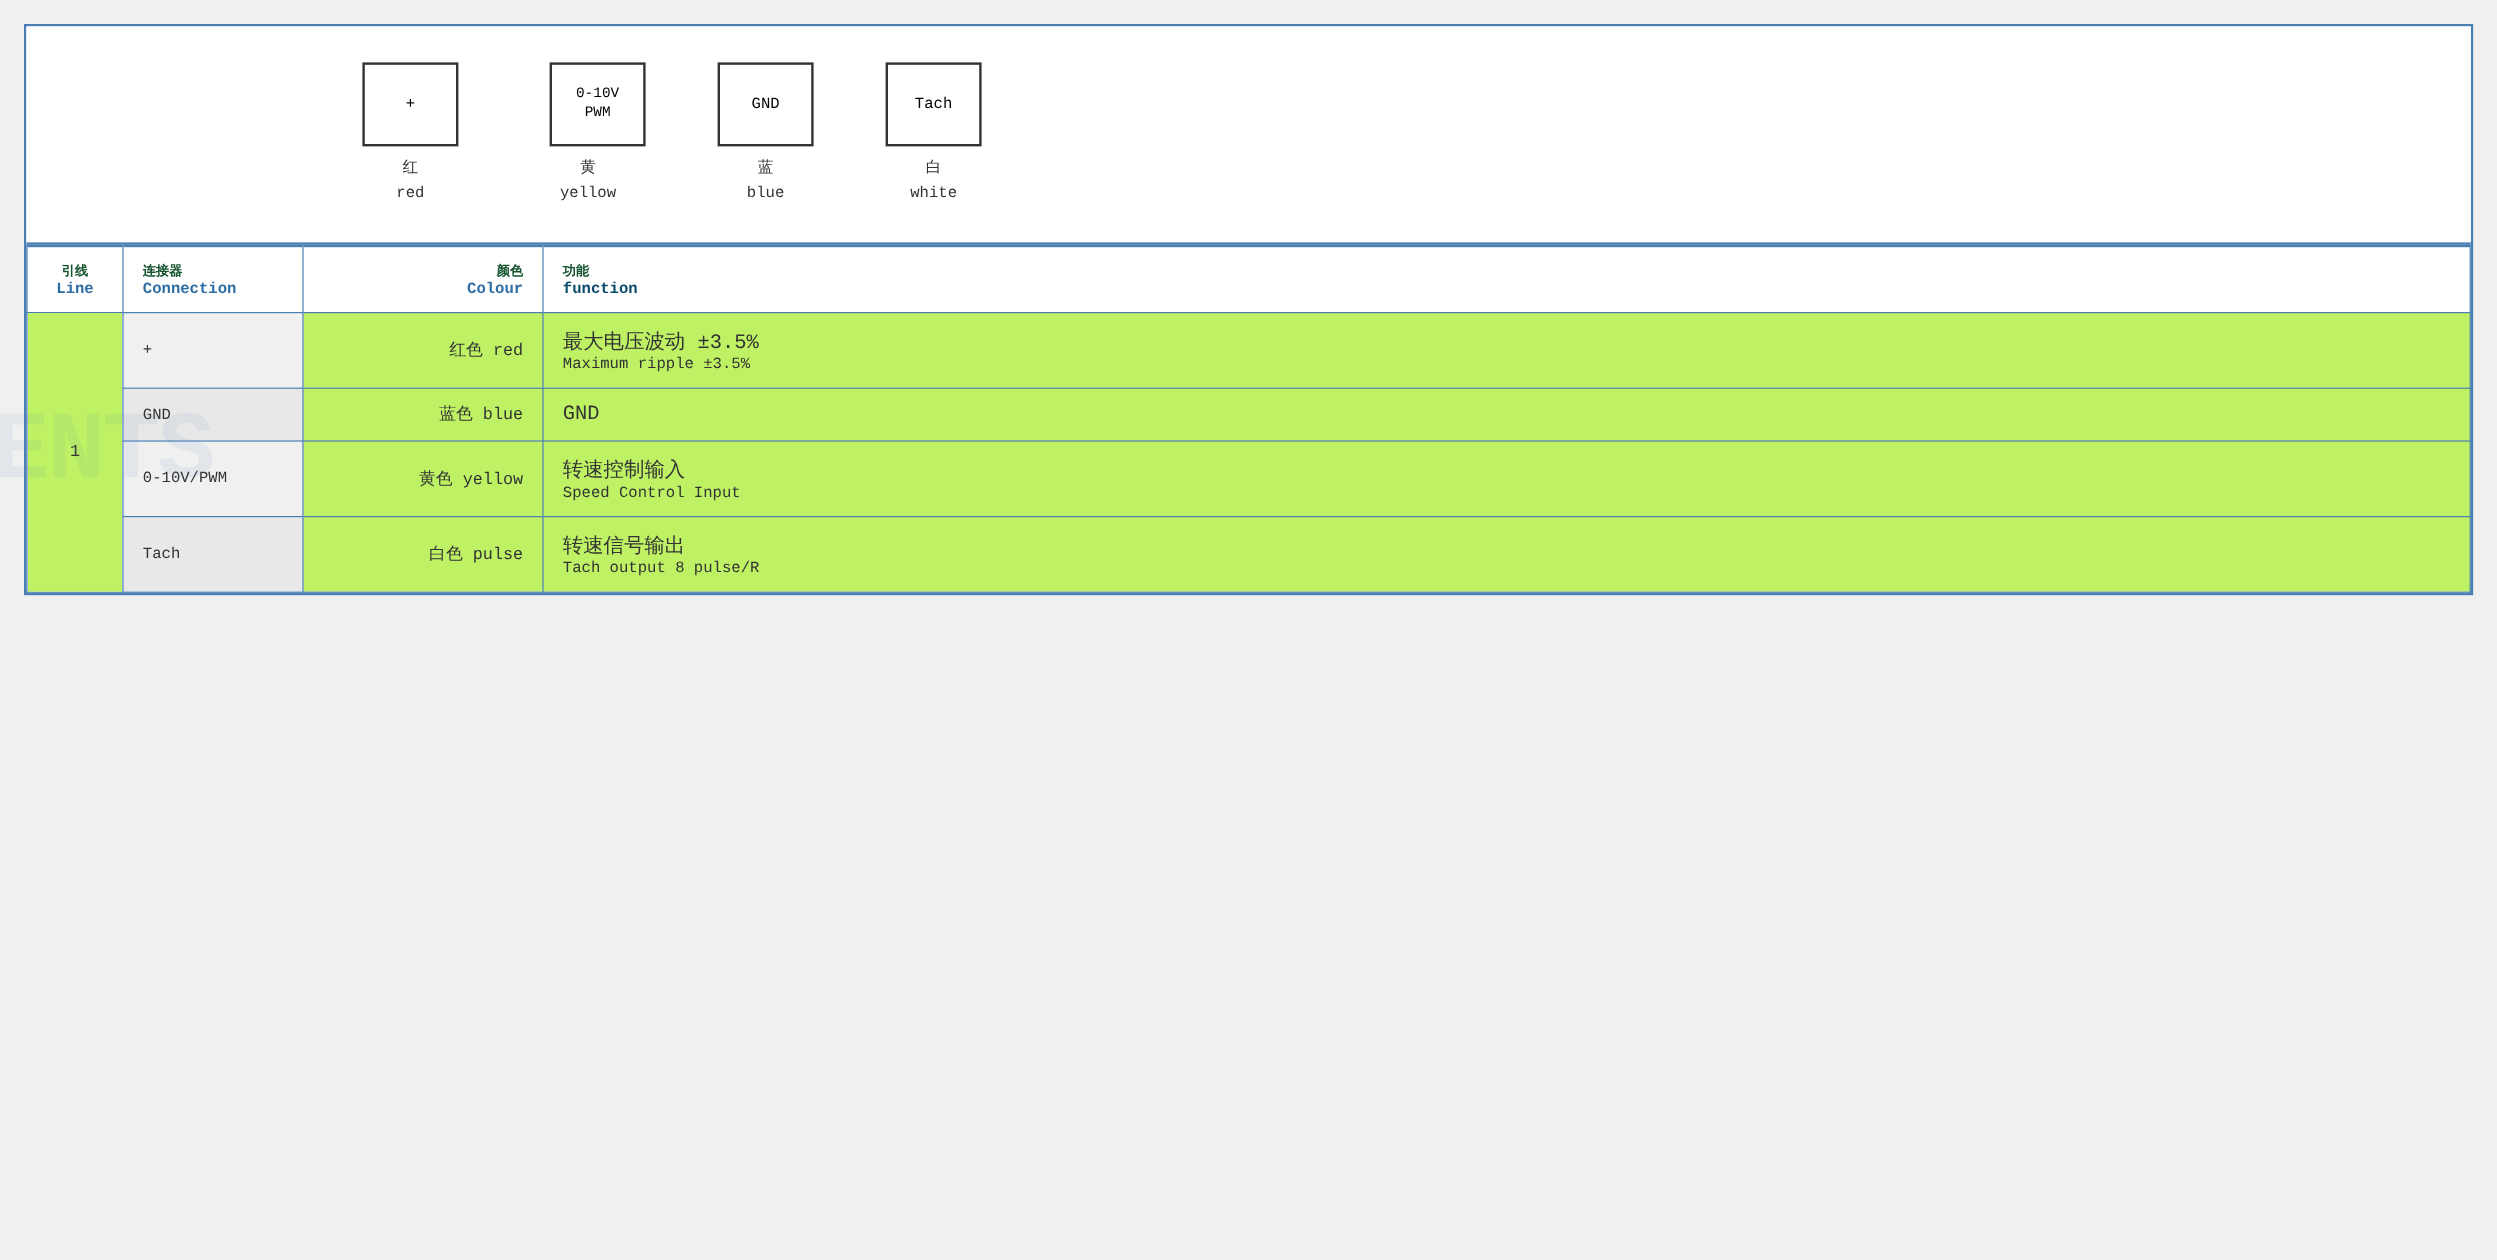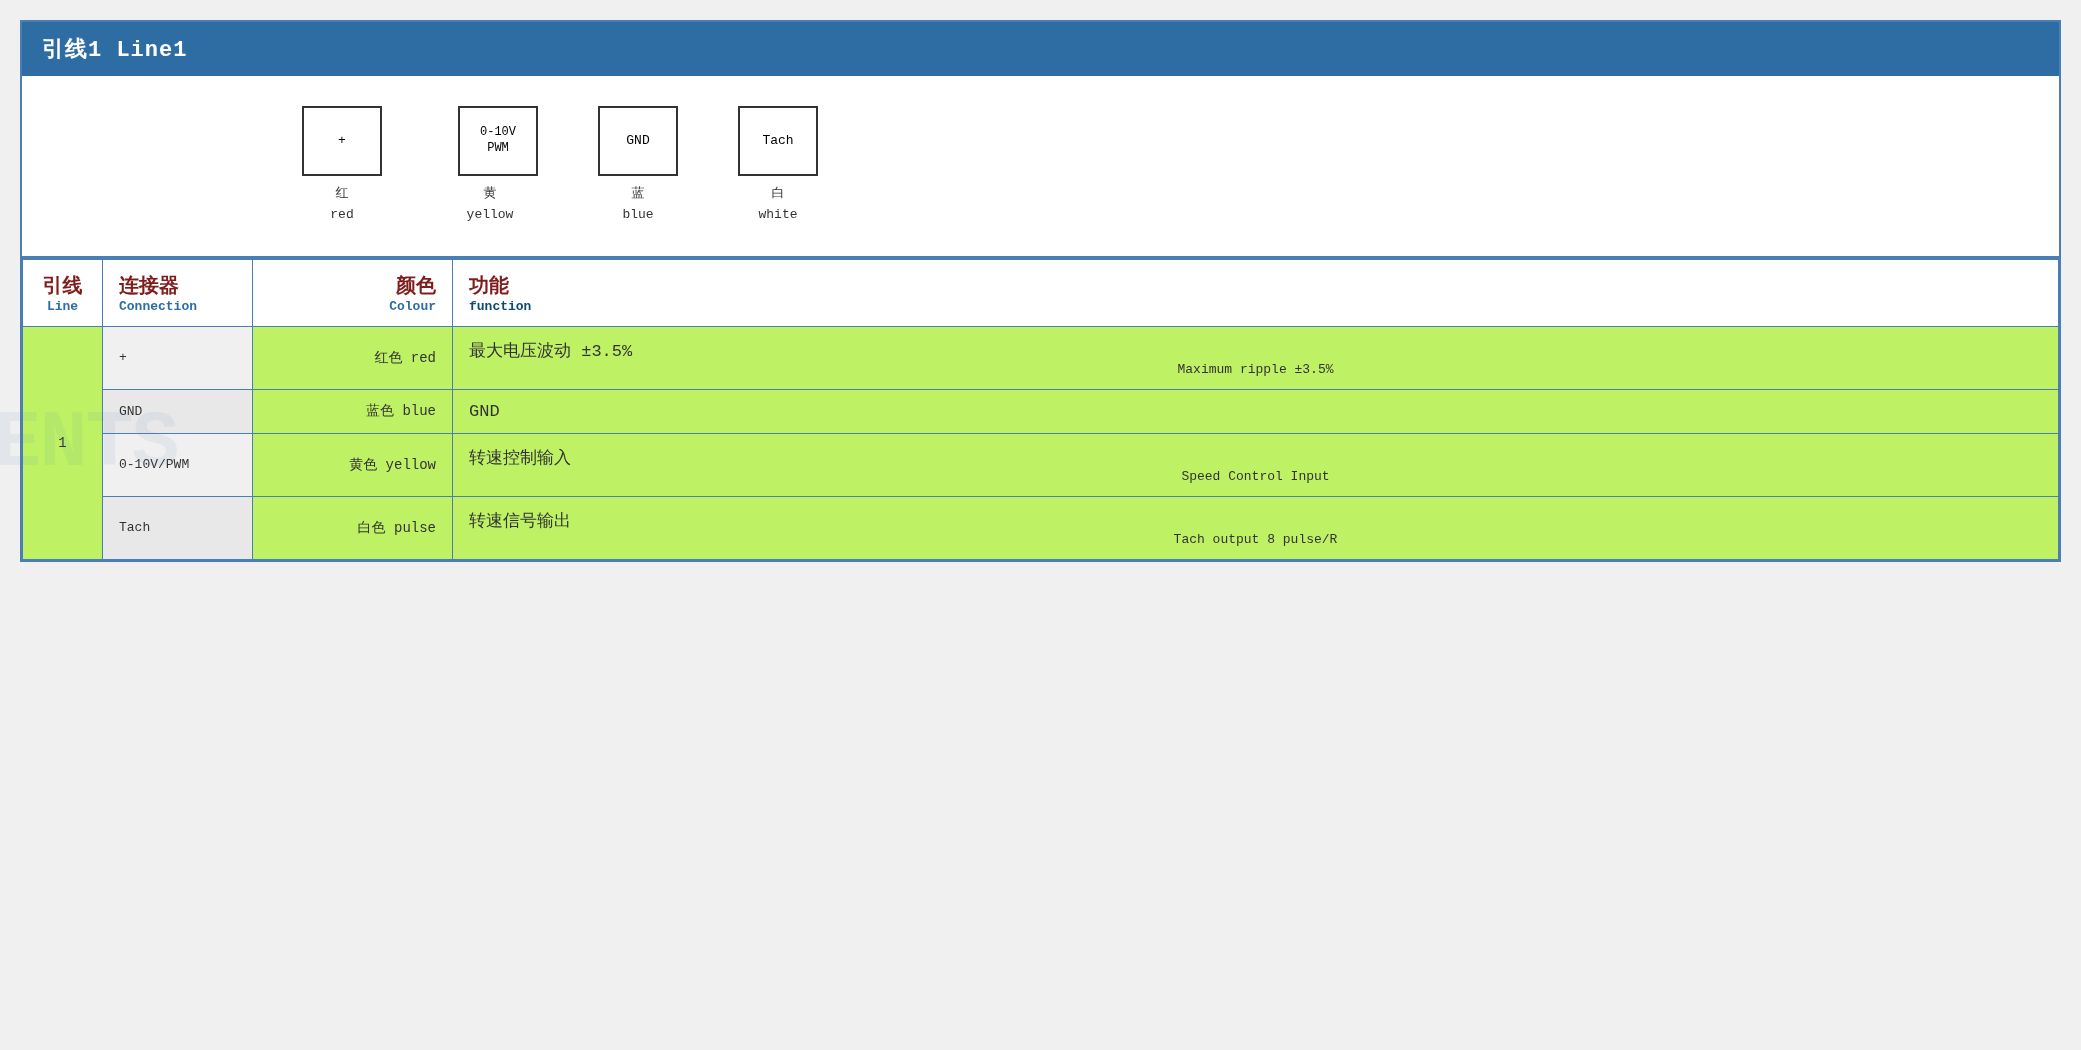--- a/index.html
+++ b/index.html
@@ -88,22 +88,22 @@
     .header-row td {
       background: white;
       color: #2e6da4;
       font-size: 15px;
       font-weight: bold;
       border-top: 2px solid #4a7fb5;
     }
 
     .header-row td .chinese {
       display: block;
-      color: #7f1d1d;
-      font-size: 20px;
+      color: #14532d;
+      font-size: 11px;
     }
 
     .header-row td .english {
       display: block;
       color: #2e6da4;
       font-size: 13px;
     }
 
     .col-line {
       width: 80px;
@@ -147,21 +147,20 @@
     .data-row td .func-chinese {
       display: block;
       font-size: 17px;
       color: #333;
     }
 
     .data-row td .func-english {
       display: block;
       font-size: 13px;
       color: #333;
-      text-align: center;
     }
 
     .line-number-cell {
       text-align: center;
       font-size: 20px;
       color: #333;
       vertical-align: middle;
       background: white;
       position: relative;
     }
@@ -179,23 +178,20 @@
       pointer-events: none;
       letter-spacing: -2px;
     }
   </style>
 </head>
 <body>
 
 <div class="page-wrapper">
   <div class="table-container">
 
-    <div class="table-header">
-      <span>引线1 Line1</span>
-    </div>
 
     <div class="diagram-row">
       <div class="connector-group">
         <div class="connector-box">+</div>
         <div class="connector-label">
           <span>红</span><br>
           <span>red</span>
         </div>
       </div>
       <div class="connector-group">

